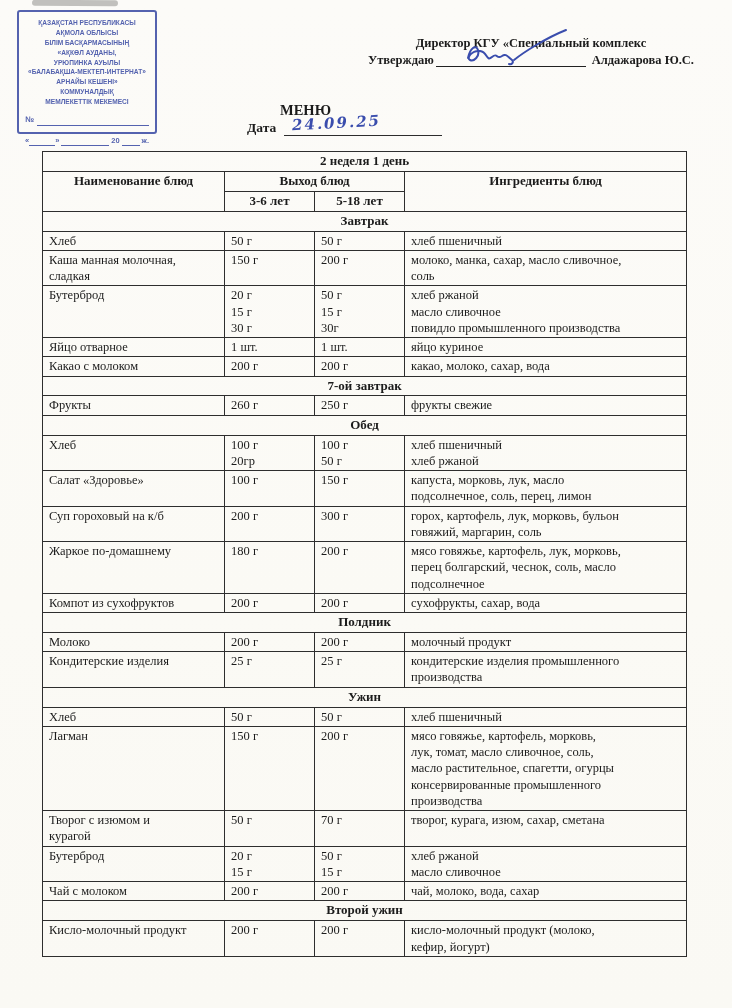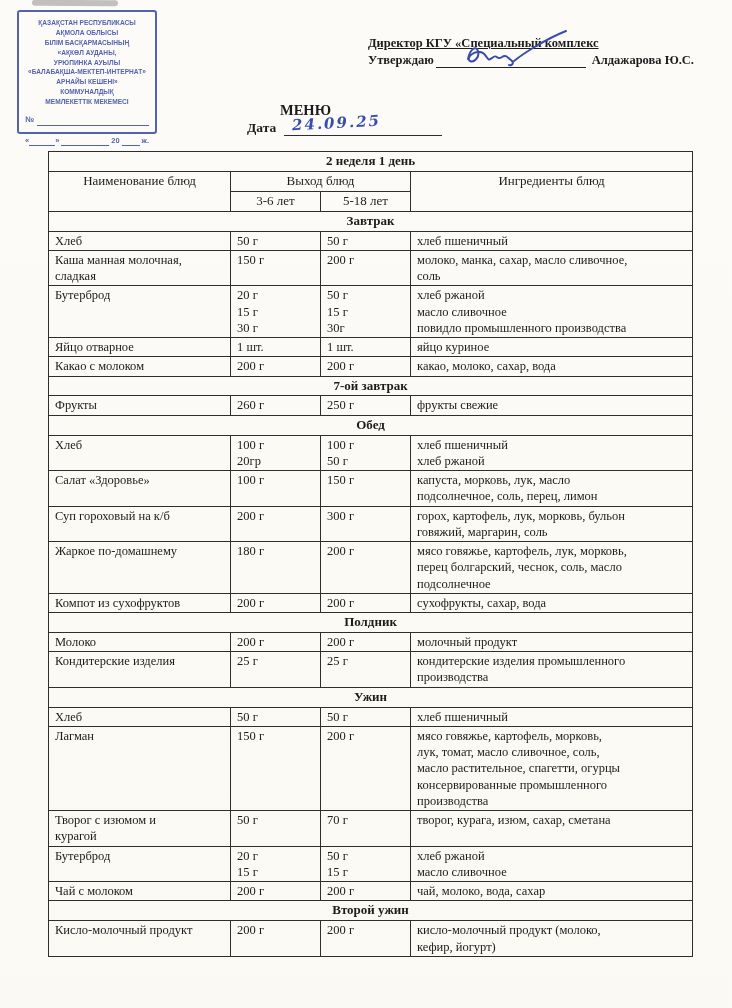--- a/index.html
+++ b/index.html
@@ -28,48 +28,48 @@
   }
   .stamp-num{display:flex;align-items:flex-end;margin-top:7px;padding:0 2px;font-size:8px;}
   .stamp-num .ln{flex:1;border-bottom:1.6px solid #4656a9;margin-left:3px;height:9px;}
   .stamp-date{display:flex;align-items:flex-end;margin-top:9px;padding:0 2px;font-size:7.5px;}
   .stamp-date .ln1{width:26px;border-bottom:1.6px solid #4656a9;height:8px;}
   .stamp-date .ln2{flex:1;border-bottom:1.6px solid #4656a9;height:8px;margin:0 2px;}
   .stamp-date .ln3{width:18px;border-bottom:1.6px solid #4656a9;height:8px;margin:0 2px;}
 
   
   .approval{position:absolute;left:368px;top:36px;width:326px;font-weight:bold;font-size:12.5px;line-height:1.22;}
-  .appr-c{text-decoration:underline;}
+  .appr-c{text-align:center;}
   .appr-r{text-align:right;padding-right:22px;}
-  .appr-row{display:flex;align-items:flex-end;margin-top:2px;position:relative;}
+  .appr-row{display:flex;align-items:center;margin-top:2px;position:relative;}
   .appr-row .lbl{white-space:nowrap;}
   .appr-row .uline{flex:1;border-bottom:1.6px solid #222;height:12px;margin:0 6px 1px 2px;position:relative;}
   .appr-row .who{white-space:nowrap;}
   .sig{position:absolute;left:18px;top:-30px;width:140px;height:44px;}
 
   
   .menu-title{position:absolute;left:280px;top:102px;width:170px;text-align:left;font-weight:bold;font-size:14.5px;}
   .date-row{position:absolute;left:247px;top:120px;display:flex;align-items:flex-end;font-weight:bold;font-size:13.5px;}
   .date-row .dline{width:158px;border-bottom:1.8px solid #2d2d2d;height:14px;margin-left:8px;position:relative;}
   .hand{position:absolute;left:8px;top:-7px;color:#3a4dad;font-family:"DejaVu Serif", serif;font-style:italic;font-size:15px;letter-spacing:2px;transform:rotate(-3deg);white-space:nowrap;}
 
   
   table.menu{
-    position:absolute;left:48px;top:151px;width:644px;
+    position:absolute;left:42px;top:151px;width:644px;
     border-collapse:collapse;table-layout:fixed;
     font-size:12.5px;line-height:1.3;
   }
   table.menu td{
     border:1.5px solid #2e2e2e;
     padding:1px 6px;vertical-align:top;
     white-space:pre-line;
     overflow:hidden;
   }
   td.week,td.sec{text-align:center;font-weight:bold;font-size:13px;padding:1px 4px;}
-  td.hd{text-align:center;font-weight:normal;font-size:13px;vertical-align:middle;}
+  td.hd{text-align:center;font-weight:bold;font-size:13px;vertical-align:middle;}
   td.ing{padding-right:26px;}
 </style>
 </head>
 <body>
 <div class="page">
 
   <div class="smudge"></div>
 
   <div class="stamp">
     <div>ҚАЗАҚСТАН РЕСПУБЛИКАСЫ</div>

